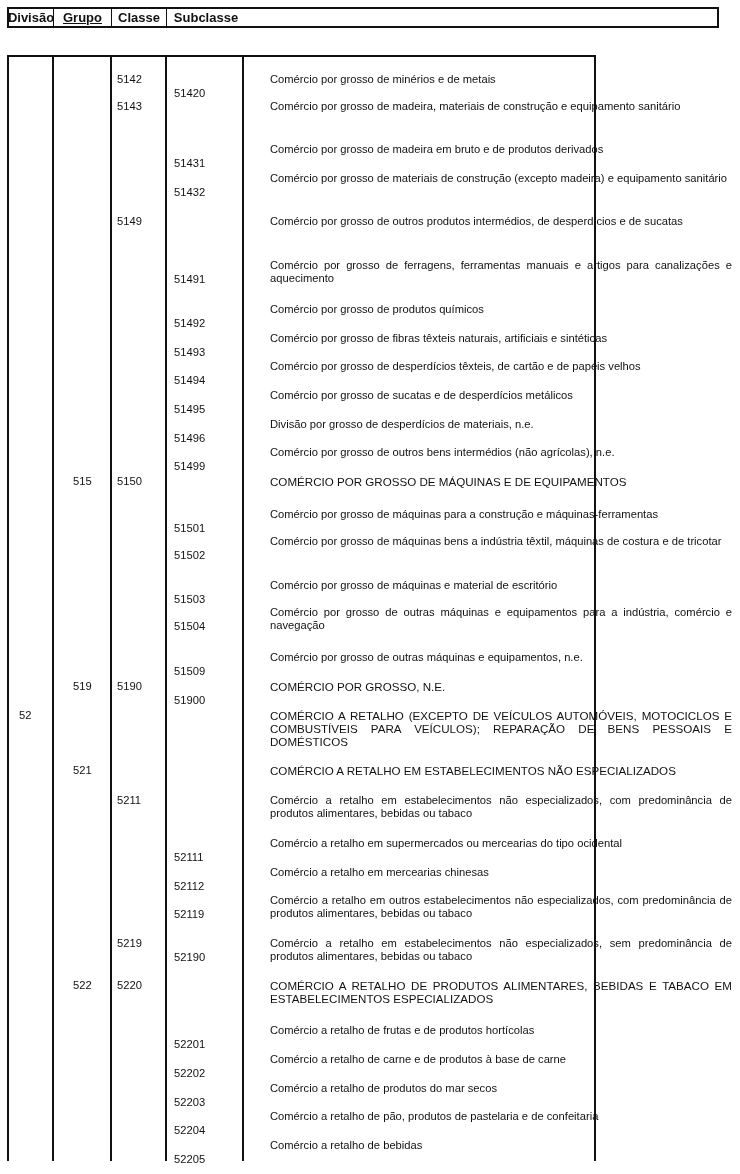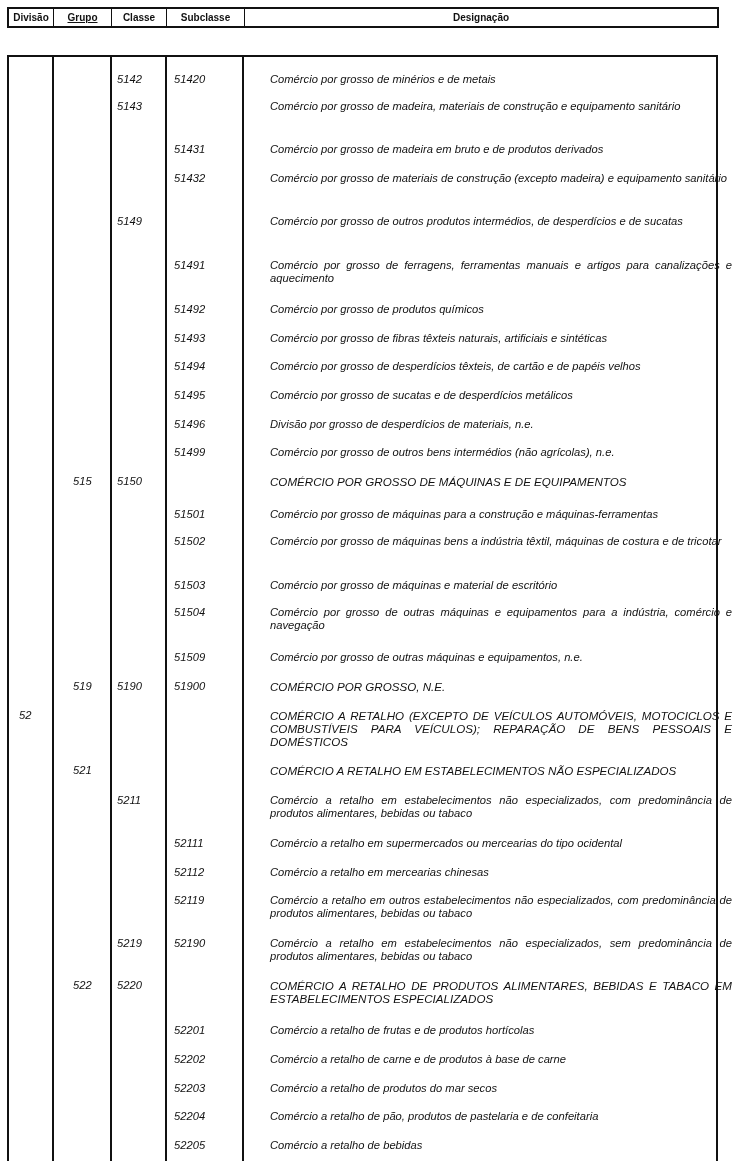--- a/index.html
+++ b/index.html
@@ -1,41 +1,40 @@
 <!DOCTYPE html>
 <html><head>
 <meta charset="utf-8">
 <style>
   html, body { margin:0; padding:0; background:#fff; }
   body { width:740px; height:1174px; position:relative; overflow:hidden;
          font-family:"Liberation Sans", sans-serif; color:#111; }
   .hdr { position:absolute; left:7px; top:7px; width:712px; height:21px;
          border:2px solid #111; box-sizing:border-box; display:flex; }
   .hdr > div { box-sizing:border-box; border-right:1.5px solid #111;
-         font-size:10px; font-weight:bold; display:flex; align-items:center; justify-content:center; }
+         font-size:13px; font-weight:bold; display:flex; align-items:center; justify-content:center; }
   .hdr > div:last-child { border-right:none; }
   .c1 { width:45px; } .c2 { width:58px;text-decoration:underline; } .c3 { width:55px; } .c4 { width:78px; } .c5 { flex:1; }
-  .tbl { position:absolute; left:7px; top:55px; width:711px; height:1106px;
-         border-top:2px solid #111; border-left:2px solid #111; border-right:2px solid #111; box-sizing:border-box;font-style:italic; }
+  .tbl { position:absolute; left:7px; top:55px; width:589px; height:1106px;
+         border-top:2px solid #111; border-left:2px solid #111; border-right:2px solid #111; box-sizing:border-box; }
   .vl { position:absolute; top:0; bottom:0; width:1.5px; background:#111; }
   .row { position:absolute; left:0; right:0; font-size:11.2px; line-height:13px; }
   .row > span { position:absolute; }
-  .div { left:10px; } .grp { left:64px; } .cls { left:108px; } .sub { left:165px; }
+  .div { left:10px; } .grp { left:64px; } .cls { left:108px; } .sub { left:165px;margin-top:14px; }
   .des { left:261px; width:462px; text-align:justify; text-align-last:left; }
   .des.up { font-size:11.6px; }
 </style>
 </head>
 <body>
 
 <div class="hdr">
   <div class="c1">Divisão</div>
   <div class="c2">Grupo</div>
   <div class="c3">Classe</div>
   <div class="c4">Subclasse</div>
-  <div class="c5">Designação</div>
 </div>
 
 <div class="tbl" id="tbl">
   <div class="vl" style="left:43px"></div>
   <div class="vl" style="left:101px"></div>
   <div class="vl" style="left:156px"></div>
   <div class="vl" style="left:233px"></div>
 <div class="row" style="top: 16px;">
     <span class="div"></span>
     <span class="grp"></span>

